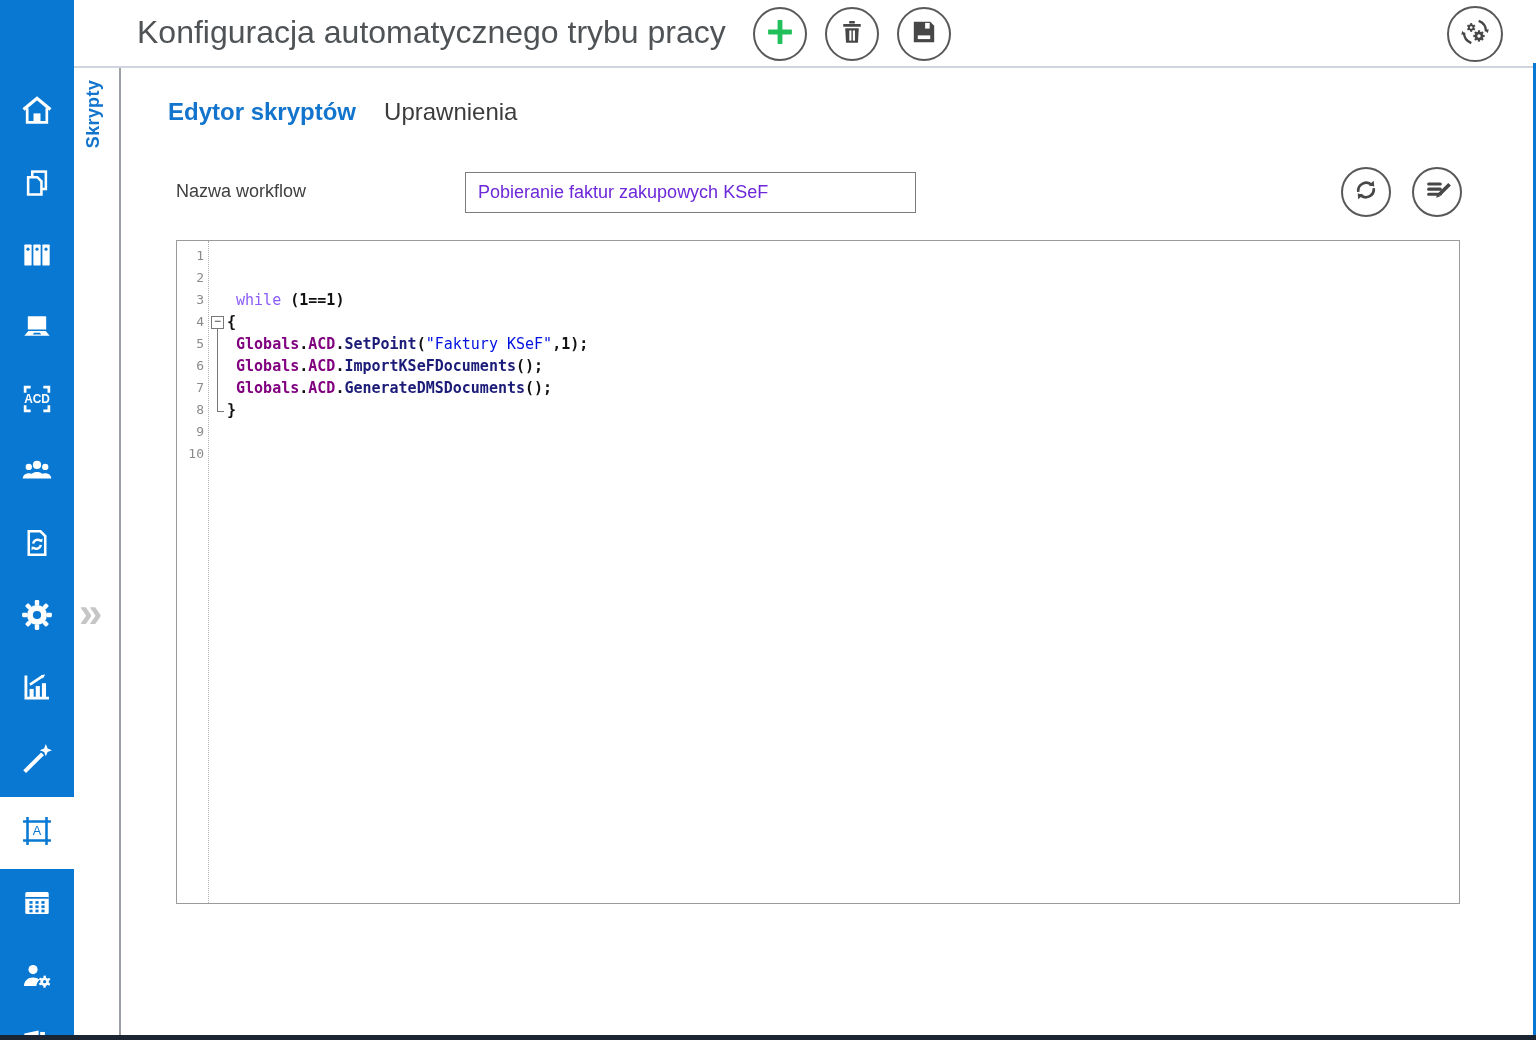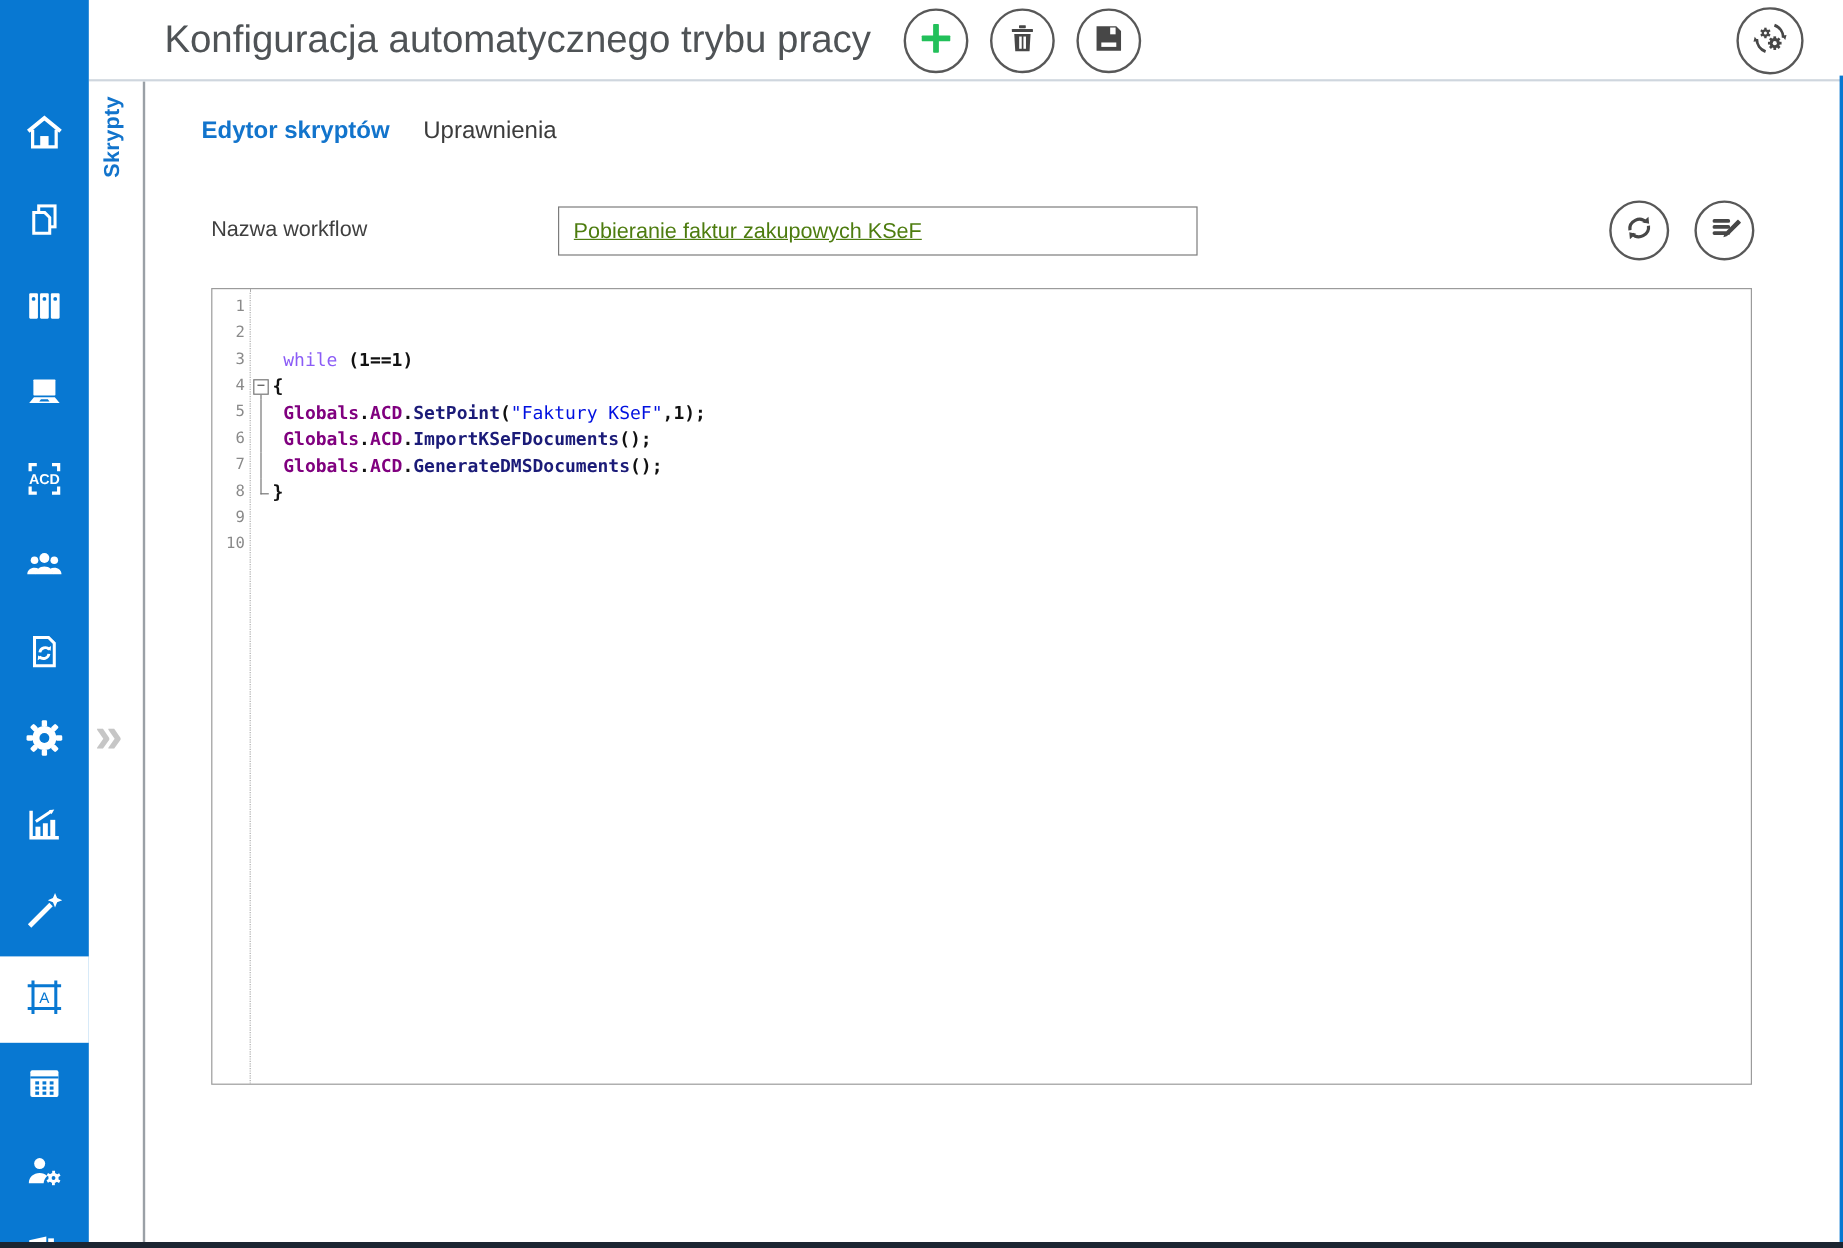--- a/index.html
+++ b/index.html
@@ -34,28 +34,28 @@
   
   .gutterbar{position:absolute;left:74px;top:68px;bottom:5px;width:45px;background:#fff;
              border-right:2px solid #9aa0a6;z-index:9;}
   .vtab{position:absolute;top:12px;left:9px;writing-mode:vertical-rl;transform:rotate(180deg);
         font-size:18px;font-weight:bold;color:#1274cc;letter-spacing:.3px;cursor:pointer;}
   .expander{position:absolute;top:524px;left:5px;font-size:42px;color:#c6c6c6;line-height:1;
             cursor:pointer;font-weight:bold;}
 
   
   .main{position:absolute;left:121px;top:68px;right:3px;bottom:5px;background:#fff;}
-  .tabs{position:absolute;left:47px;top:30px;display:flex;gap:28px;font-size:20px;}
+  .tabs{position:absolute;left:47px;top:30px;display:flex;gap:28px;font-size:24px;}
   .tab{color:#3c3c3c;cursor:pointer;}
   .tab.active{color:#1274cc;font-weight:bold;}
 
   .name-label{position:absolute;left:55px;top:113px;font-size:18px;color:#3f3f3f;}
-  .name-input{position:absolute;left:344px;top:104px;width:533px;height:41px;box-sizing:border-box;
-              border:1px solid #7c7c7c;font-size:18px;color:#4d7c0f;padding:0 12px;
-              font-family:"Liberation Sans",sans-serif;outline:none;text-decoration:underline;}
+  .name-input{position:absolute;left:344px;top:104px;width:451px;height:41px;box-sizing:border-box;
+              border:1px solid #7c7c7c;font-size:18px;color:#6d28d9;padding:0 12px;
+              font-family:"Liberation Sans",sans-serif;outline:none;}
   .form-btns{position:absolute;left:1220px;top:99px;display:flex;gap:21px;}
   .form-btns .circle-btn{width:50px;height:50px;}
   .form-btns svg{width:32px;height:32px;}
 
   
   .editor{position:absolute;left:55px;top:172px;width:1284px;height:664px;box-sizing:border-box;
           border:1px solid #9b9b9b;display:flex;background:#fff;
           font-family:"DejaVu Sans Mono",monospace;font-size:15px;line-height:22px;}
   .nums{width:32px;flex-shrink:0;text-align:right;padding:4px 4px 0 0;box-sizing:border-box;
         border-right:1px dotted #adadad;color:#8a8a8a;font-size:13px;}

